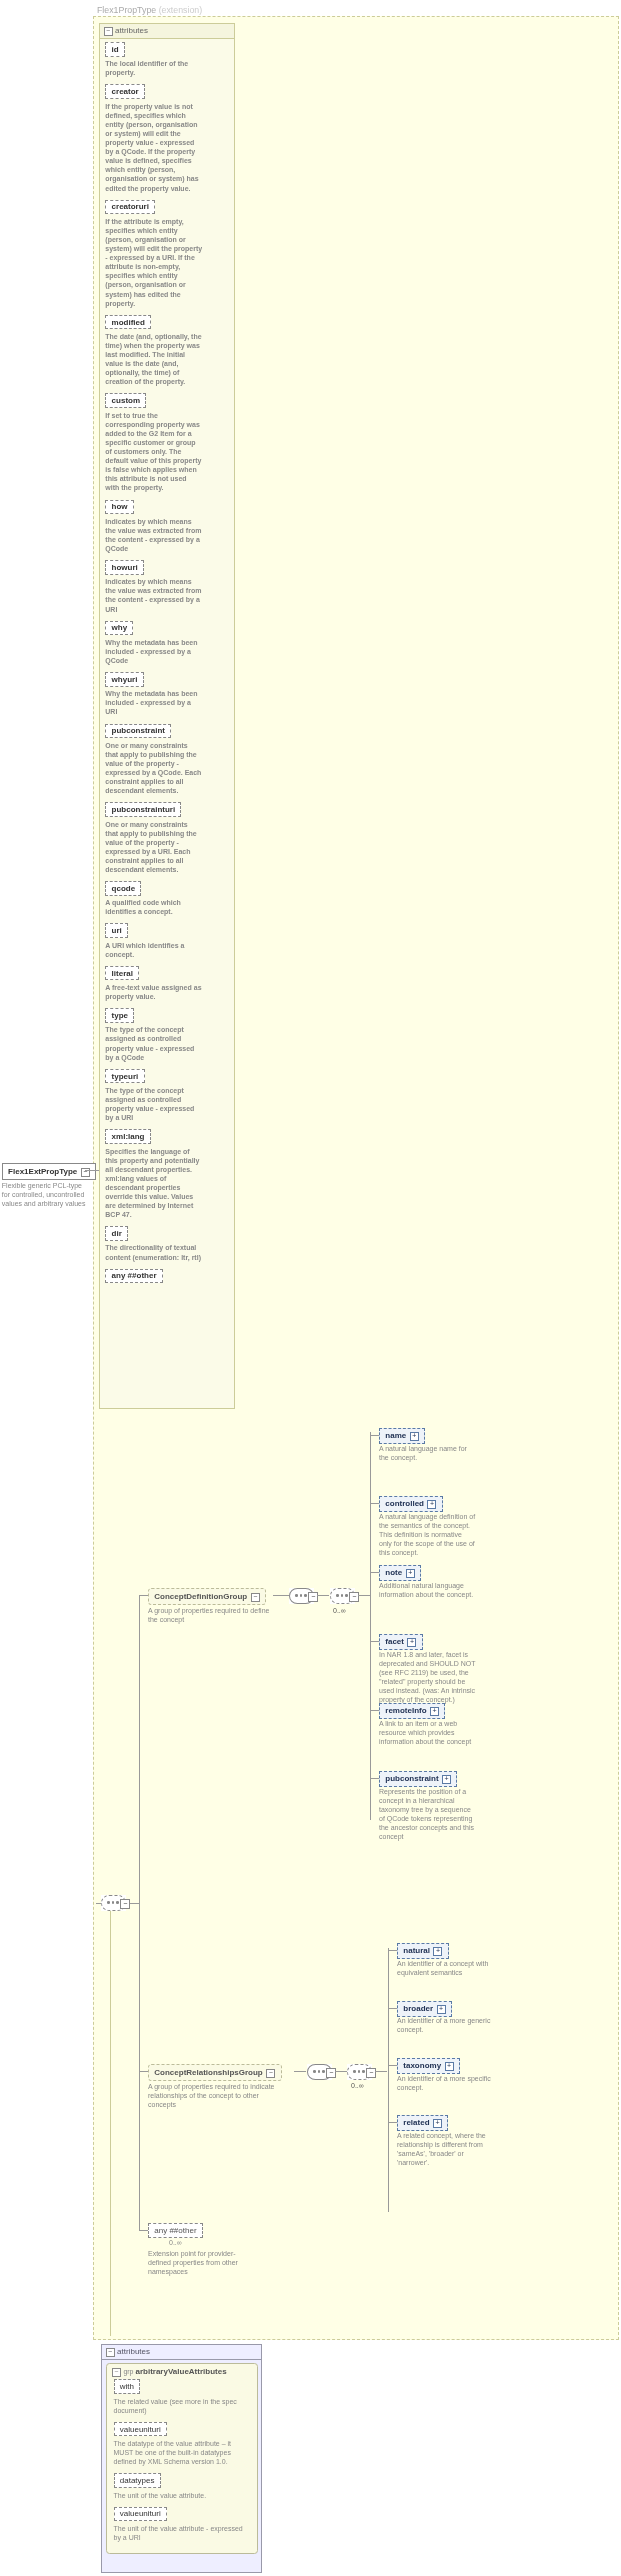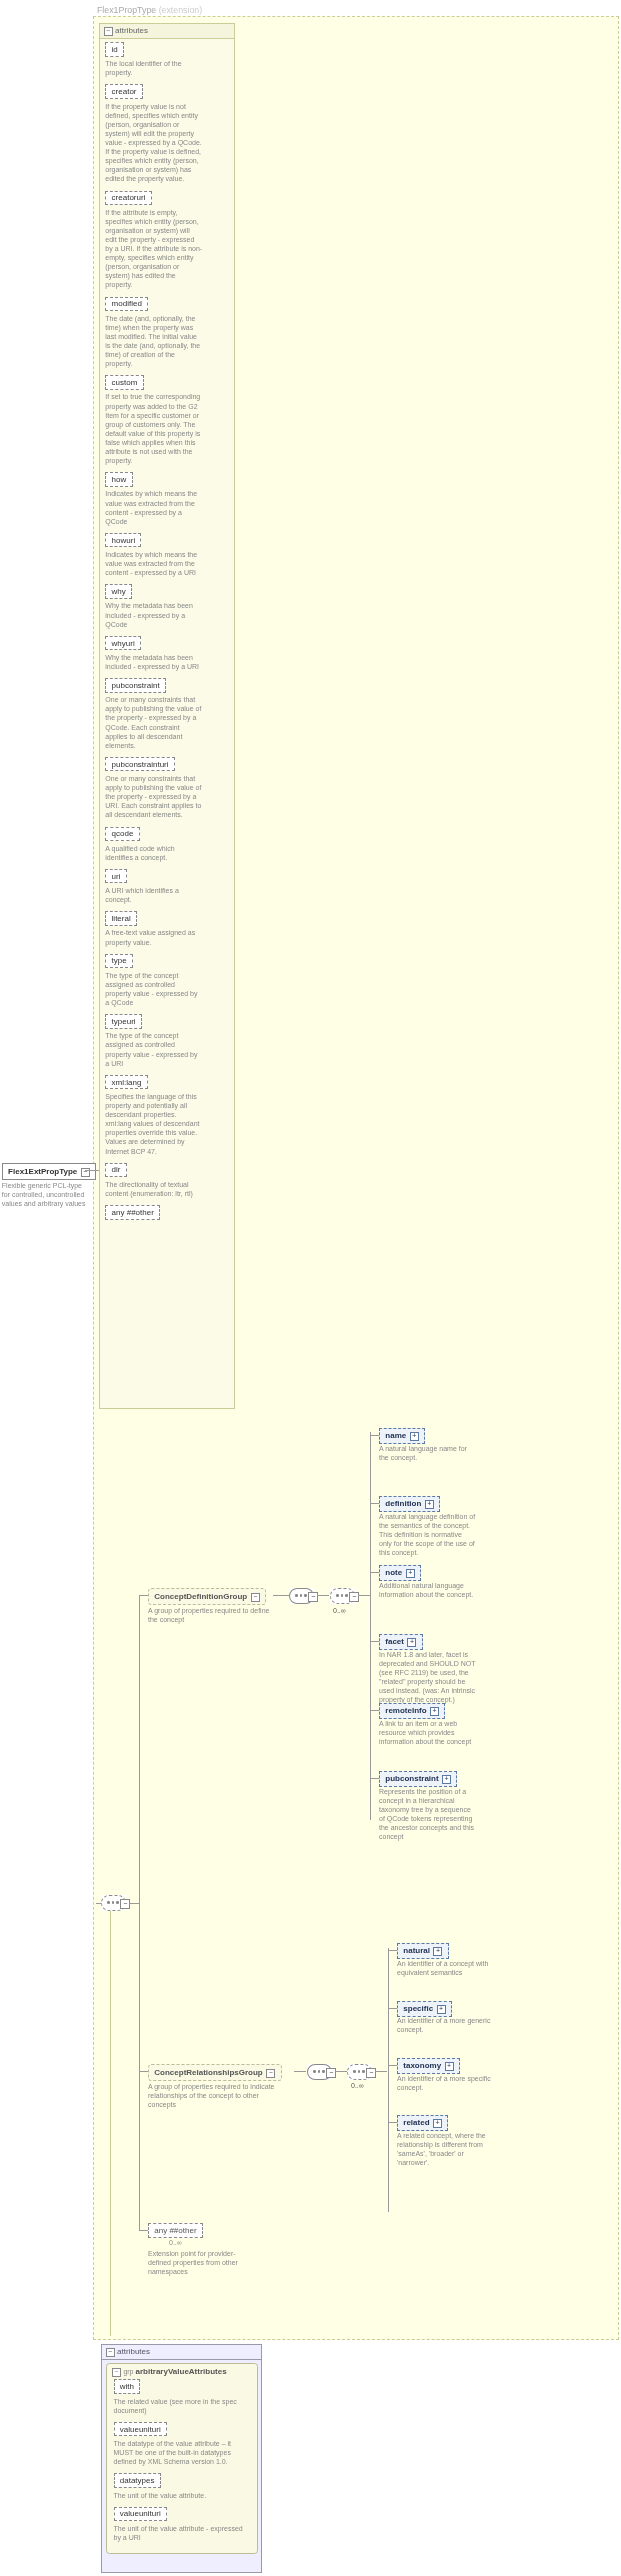--- a/index.html
+++ b/index.html
@@ -45,21 +45,21 @@
 .attr-panel .hdr .minus {
   display: inline-block;
   width: 7px; height: 7px;
   border: 0.9px solid #888;
   background: #fff;
   line-height: 6.2px;
   text-align: center;
   font-size: 7px;
   margin-right: 2.6px;
 }
-.attr-list { padding: 3.5px 5.3px; }
+.attr-list { padding: 3.5px 5.3px; font-weight: bold; }
 .attr-item { margin-bottom: 7px; }
 .attr-name {
   display: inline-block;
   border: 0.9px dashed #888;
   background: #fff;
   padding: 1.8px 5.3px;
   font-size: 8px;
   color: #333;
 }
 .attr-desc {
@@ -295,21 +295,21 @@
     <div class="seq-switch">−</div>
   </div>
   <div class="card" style="left:333px; top:1607px;">0..∞</div>
   <div class="hline" style="left:358px; top:1595px; width:12.3px;"></div>
   <div class="vline" id="def-vline" style="left:370px; top:1432px; height:388px;"></div>
   <div id="def-elems-container">
       <div class="hline" style="left: 370px; top: 1435px; width: 8.8px;"></div>
       <div class="elem-box dashed" style="left: 379px; top: 1428px;"><span>name</span><span class="exp">+</span></div>
       <div class="elem-desc" style="left: 379px; top: 1444px;">A natural language name for the concept.</div>
       <div class="hline" style="left: 370px; top: 1503px; width: 8.8px;"></div>
-      <div class="elem-box dashed" style="left: 379px; top: 1496px;"><span>definition</span><span class="exp">+</span></div>
+      <div class="elem-box dashed" style="left: 379px; top: 1496px;"><span>controlled</span><span class="exp">+</span></div>
       <div class="elem-desc" style="left: 379px; top: 1512px;">A natural language definition of the semantics of the concept. This definition is normative only for the scope of the use of this concept.</div>
       <div class="hline" style="left: 370px; top: 1572px; width: 8.8px;"></div>
       <div class="elem-box dashed" style="left: 379px; top: 1565px;"><span>note</span><span class="exp">+</span></div>
       <div class="elem-desc" style="left: 379px; top: 1581px;">Additional natural language information about the concept.</div>
       <div class="hline" style="left: 370px; top: 1641px; width: 8.8px;"></div>
       <div class="elem-box dashed" style="left: 379px; top: 1634px;"><span>facet</span><span class="exp">+</span></div>
       <div class="elem-desc" style="left: 379px; top: 1650px;">In NAR 1.8 and later, facet is deprecated and SHOULD NOT (see RFC 2119) be used, the "related" property should be used instead. (was: An intrinsic property of the concept.)</div>
       <div class="hline" style="left: 370px; top: 1710px; width: 8.8px;"></div>
       <div class="elem-box dashed" style="left: 379px; top: 1703px;"><span>remoteInfo</span><span class="exp">+</span></div>
       <div class="elem-desc" style="left: 379px; top: 1719px;">A link to an item or a web resource which provides information about the concept</div>
@@ -343,21 +343,21 @@
     <div class="seq-switch">−</div>
   </div>
   <div class="card" style="left:351px; top:2082px;">0..∞</div>
   <div class="hline" style="left:375px; top:2071px; width:12.3px;"></div>
   <div class="vline" id="rel-vline" style="left:388px; top:1948px; height:264px;"></div>
   <div id="rel-elems-container">
       <div class="hline" style="left: 388px; top: 1950px; width: 8.8px;"></div>
       <div class="elem-box dashed" style="left: 397px; top: 1943px;"><span>natural</span><span class="exp">+</span></div>
       <div class="elem-desc" style="left: 397px; top: 1959px;">An identifier of a concept with equivalent semantics</div>
       <div class="hline" style="left: 388px; top: 2008px; width: 8.8px;"></div>
-      <div class="elem-box dashed" style="left: 397px; top: 2001px;"><span>specific</span><span class="exp">+</span></div>
+      <div class="elem-box dashed" style="left: 397px; top: 2001px;"><span>broader</span><span class="exp">+</span></div>
       <div class="elem-desc" style="left: 397px; top: 2016px;">An identifier of a more generic concept.</div>
       <div class="hline" style="left: 388px; top: 2065px; width: 8.8px;"></div>
       <div class="elem-box dashed" style="left: 397px; top: 2058px;"><span>taxonomy</span><span class="exp">+</span></div>
       <div class="elem-desc" style="left: 397px; top: 2074px;">An identifier of a more specific concept.</div>
       <div class="hline" style="left: 388px; top: 2122px; width: 8.8px;"></div>
       <div class="elem-box dashed" style="left: 397px; top: 2115px;"><span>related</span><span class="exp">+</span></div>
       <div class="elem-desc" style="left: 397px; top: 2131px;">A related concept, where the relationship is different from 'sameAs', 'broader' or 'narrower'.</div>
     </div>
 
   <div class="hline" style="left:139px; top:2230px; width:8.8px;"></div>

